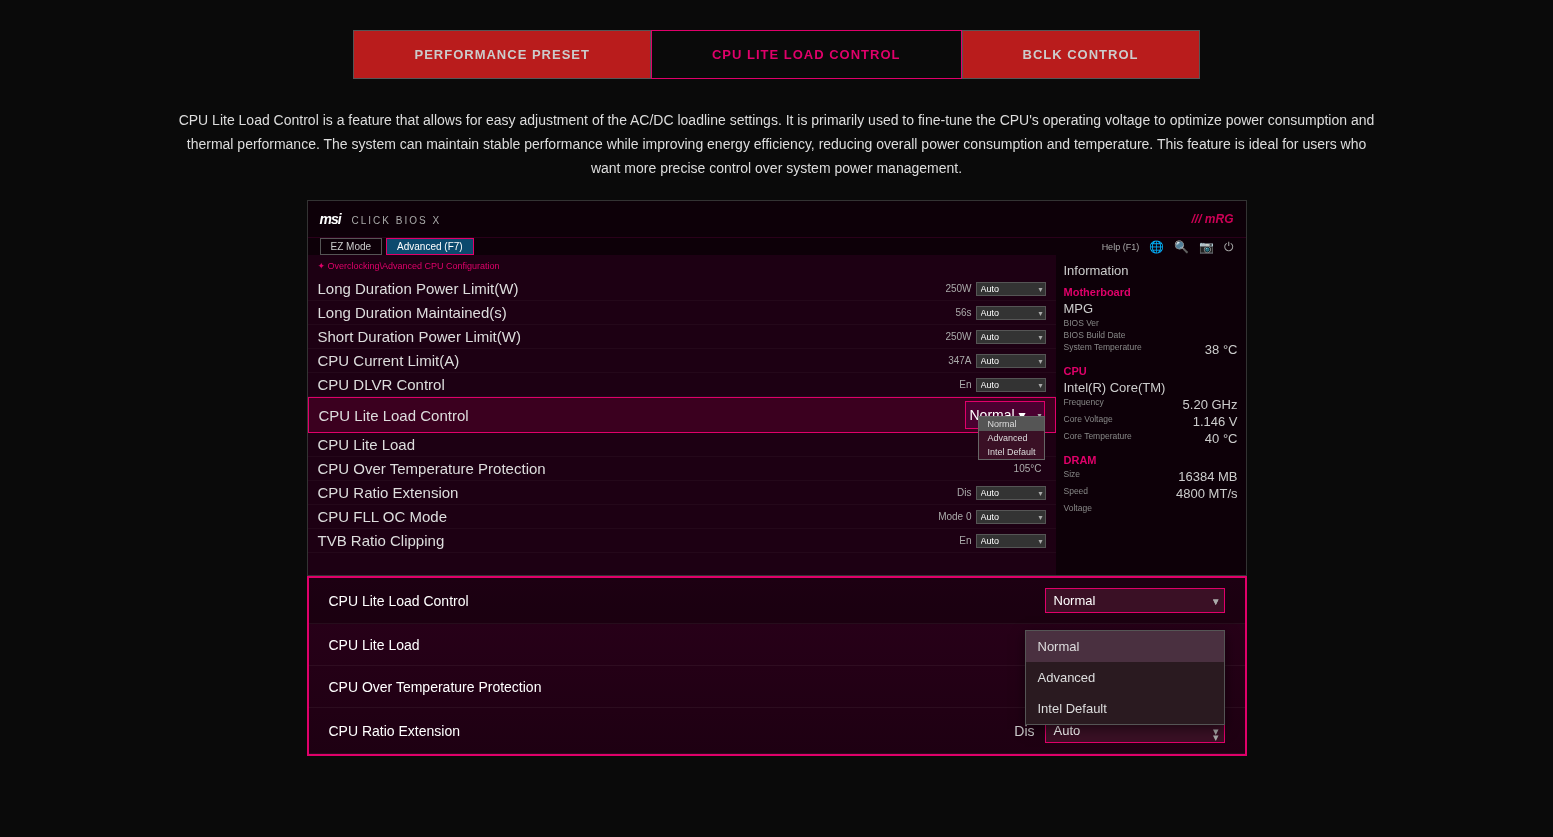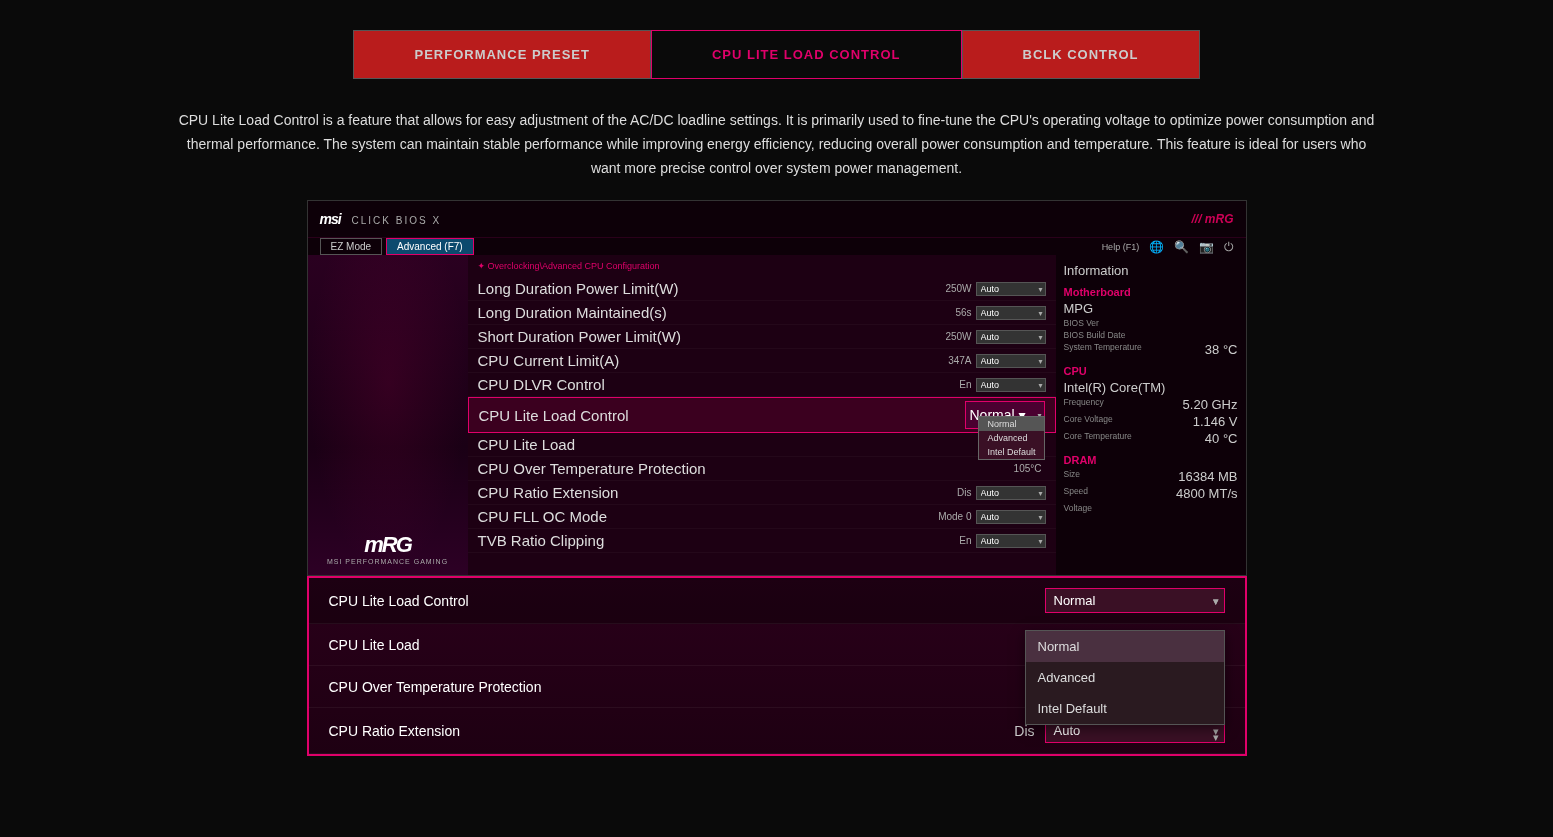--- a/index.html
+++ b/index.html
@@ -395,26 +395,20 @@
       <span style="font-size:9px;color:#aaa;">Help (F1)</span>
       <span>🌐</span>
       <span>🔍</span>
       <span>📷</span>
       <span>⏻</span>
     </div>
   </div>
 
   <div class="bios-main">
 
-    <div class="bios-sidebar">
-      <div class="bios-sidebar-brand">
-        <div class="bios-sidebar-logo">mRG</div>
-        <div class="bios-sidebar-sub">MSI PERFORMANCE GAMING</div>
-      </div>
-    </div>
 
     <div class="bios-center">
       <div class="bios-breadcrumb">✦ Overclocking\Advanced CPU Configuration</div>
       <div class="bios-center-inner">
         <div class="bios-table">
 
           <div class="bios-row">
             <span class="bios-row-label">Long Duration Power Limit(W)</span>
             <span class="bios-row-value">250W</span>
             <div class="bios-dropdown-wrap">

